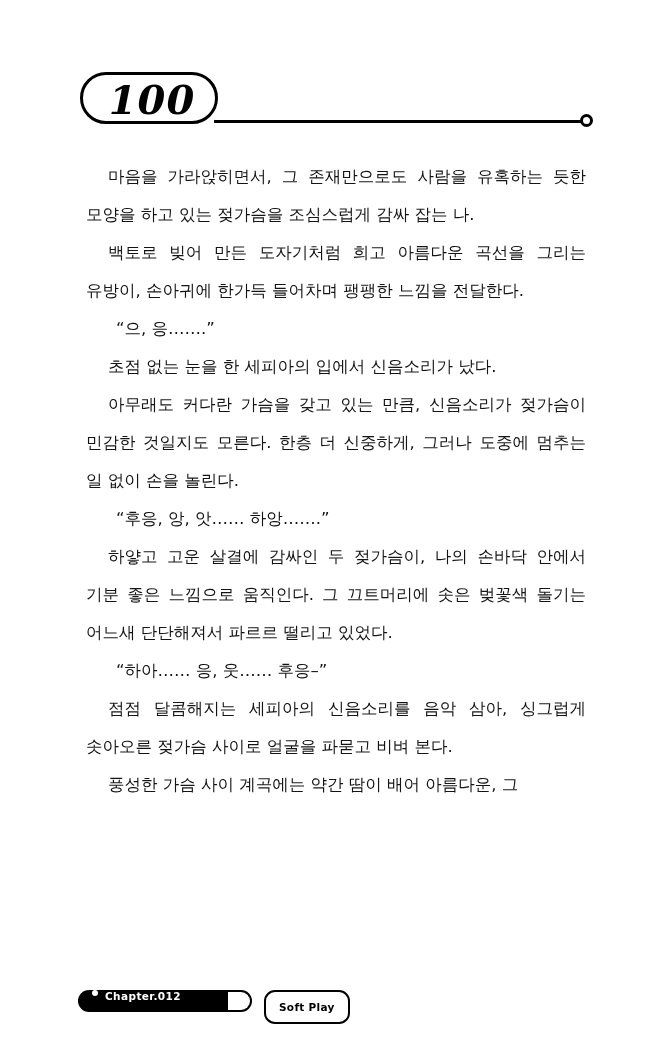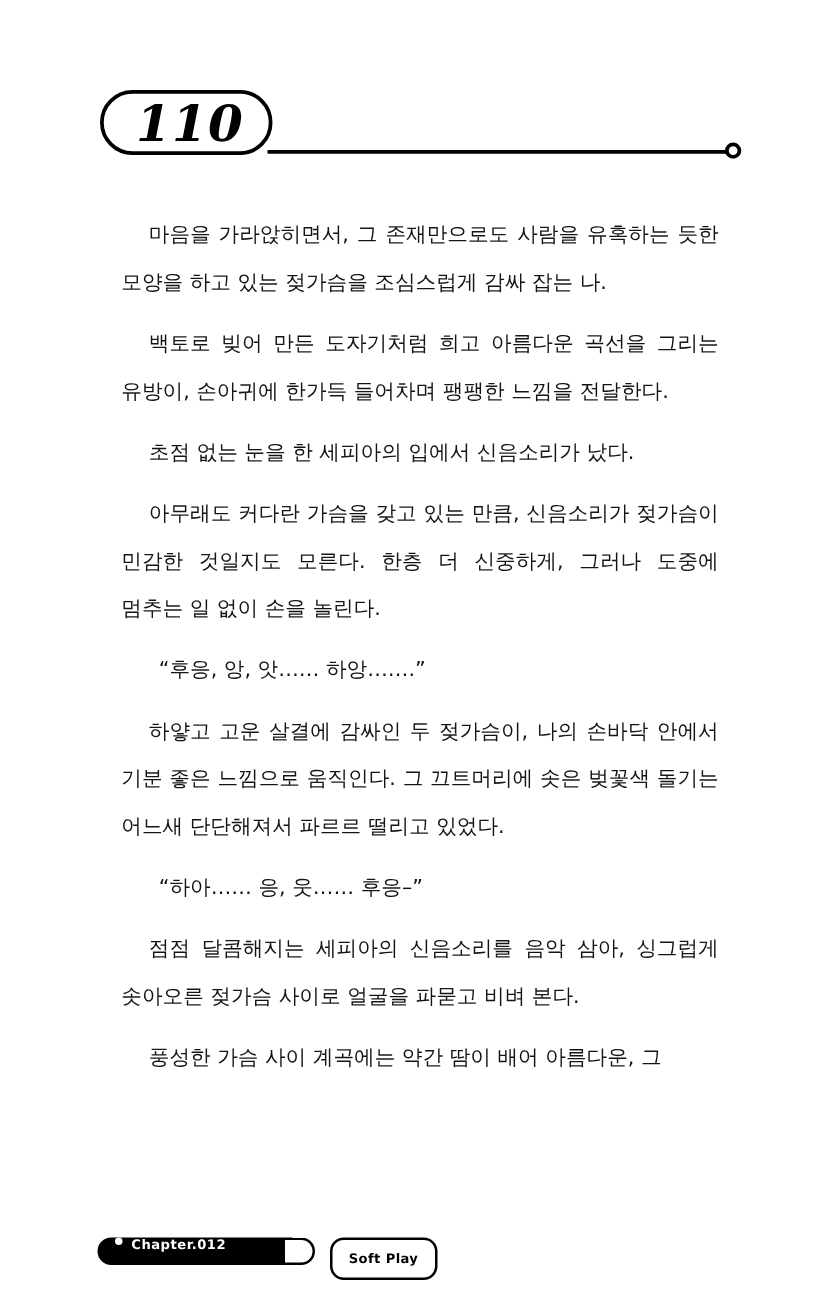--- a/index.html
+++ b/index.html
@@ -83,21 +83,21 @@
 
   
   .body-text {
     position: absolute;
     left: 86px;
     top: 158px;
     width: 500px;
   }
 
   .para {
-    margin: 11px;
+    margin: 0;
     font-family: "DejaVu Sans", "Liberation Sans", sans-serif;
     font-size: 16.5px;
     line-height: 38px;
     text-indent: 22px;
     text-align: justify;
     text-justify: inter-character;
     color: #141414;
     word-break: keep-all;
   }
 
@@ -181,29 +181,30 @@
     white-space: nowrap;
   }
 </style>
 </head>
 <body>
 
 <div class="page">
 
   <div class="header">
     <div class="page-number-capsule">
-      <div class="page-number">110</div>
+      <div class="page-number">100</div>
     </div>
     <div class="header-rule"></div>
     <div class="header-dot"></div>
   </div>
 
   <div class="body-text">
     <p class="para">마음을 가라앉히면서, 그 존재만으로도 사람을 유혹하는 듯한 모양을 하고 있는 젖가슴을 조심스럽게 감싸 잡는 나.</p>
     <p class="para">백토로 빚어 만든 도자기처럼 희고 아름다운 곡선을 그리는 유방이, 손아귀에 한가득 들어차며 팽팽한 느낌을 전달한다.</p>
+    <p class="para quote">“으, 응…….”</p>
     <p class="para">초점 없는 눈을 한 세피아의 입에서 신음소리가 났다.</p>
     <p class="para">아무래도 커다란 가슴을 갖고 있는 만큼, 신음소리가 젖가슴이 민감한 것일지도 모른다. 한층 더 신중하게, 그러나 도중에 멈추는 일 없이 손을 놀린다.</p>
     <p class="para quote">“후응, 앙, 앗…… 하앙…….”</p>
     <p class="para">하얗고 고운 살결에 감싸인 두 젖가슴이, 나의 손바닥 안에서 기분 좋은 느낌으로 움직인다. 그 끄트머리에 솟은 벚꽃색 돌기는 어느새 단단해져서 파르르 떨리고 있었다.</p>
     <p class="para quote">“하아…… 응, 웃…… 후응–”</p>
     <p class="para">점점 달콤해지는 세피아의 신음소리를 음악 삼아, 싱그럽게 솟아오른 젖가슴 사이로 얼굴을 파묻고 비벼 본다.</p>
     <p class="para">풍성한 가슴 사이 계곡에는 약간 땀이 배어 아름다운, 그</p>
   </div>
 
   <div class="footer">

